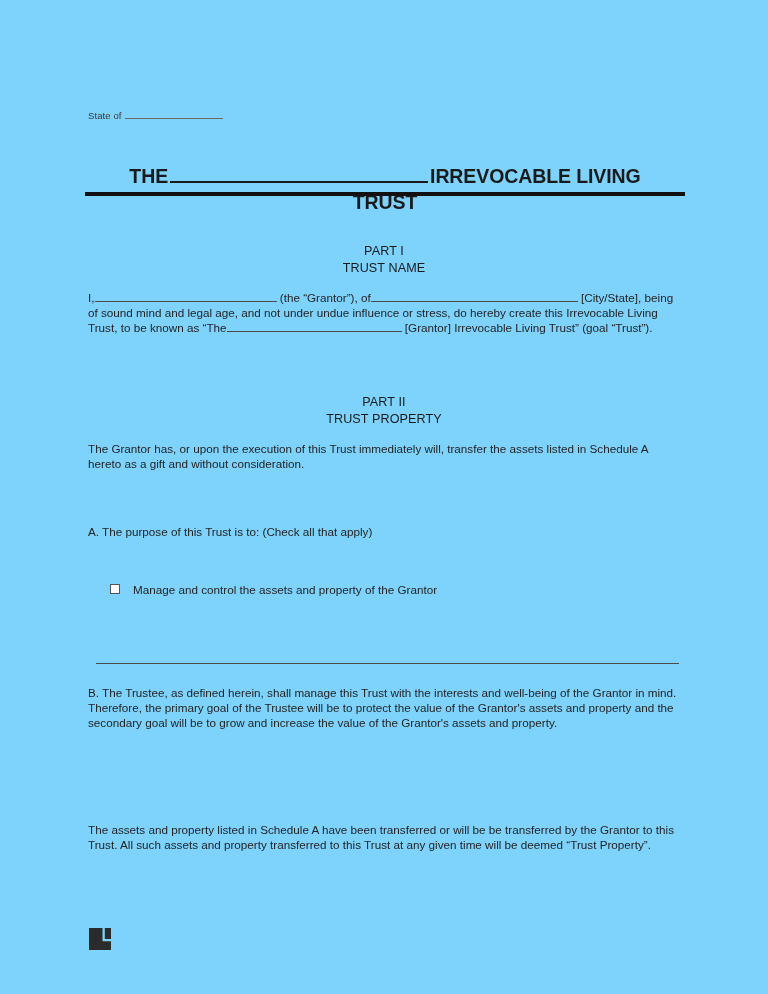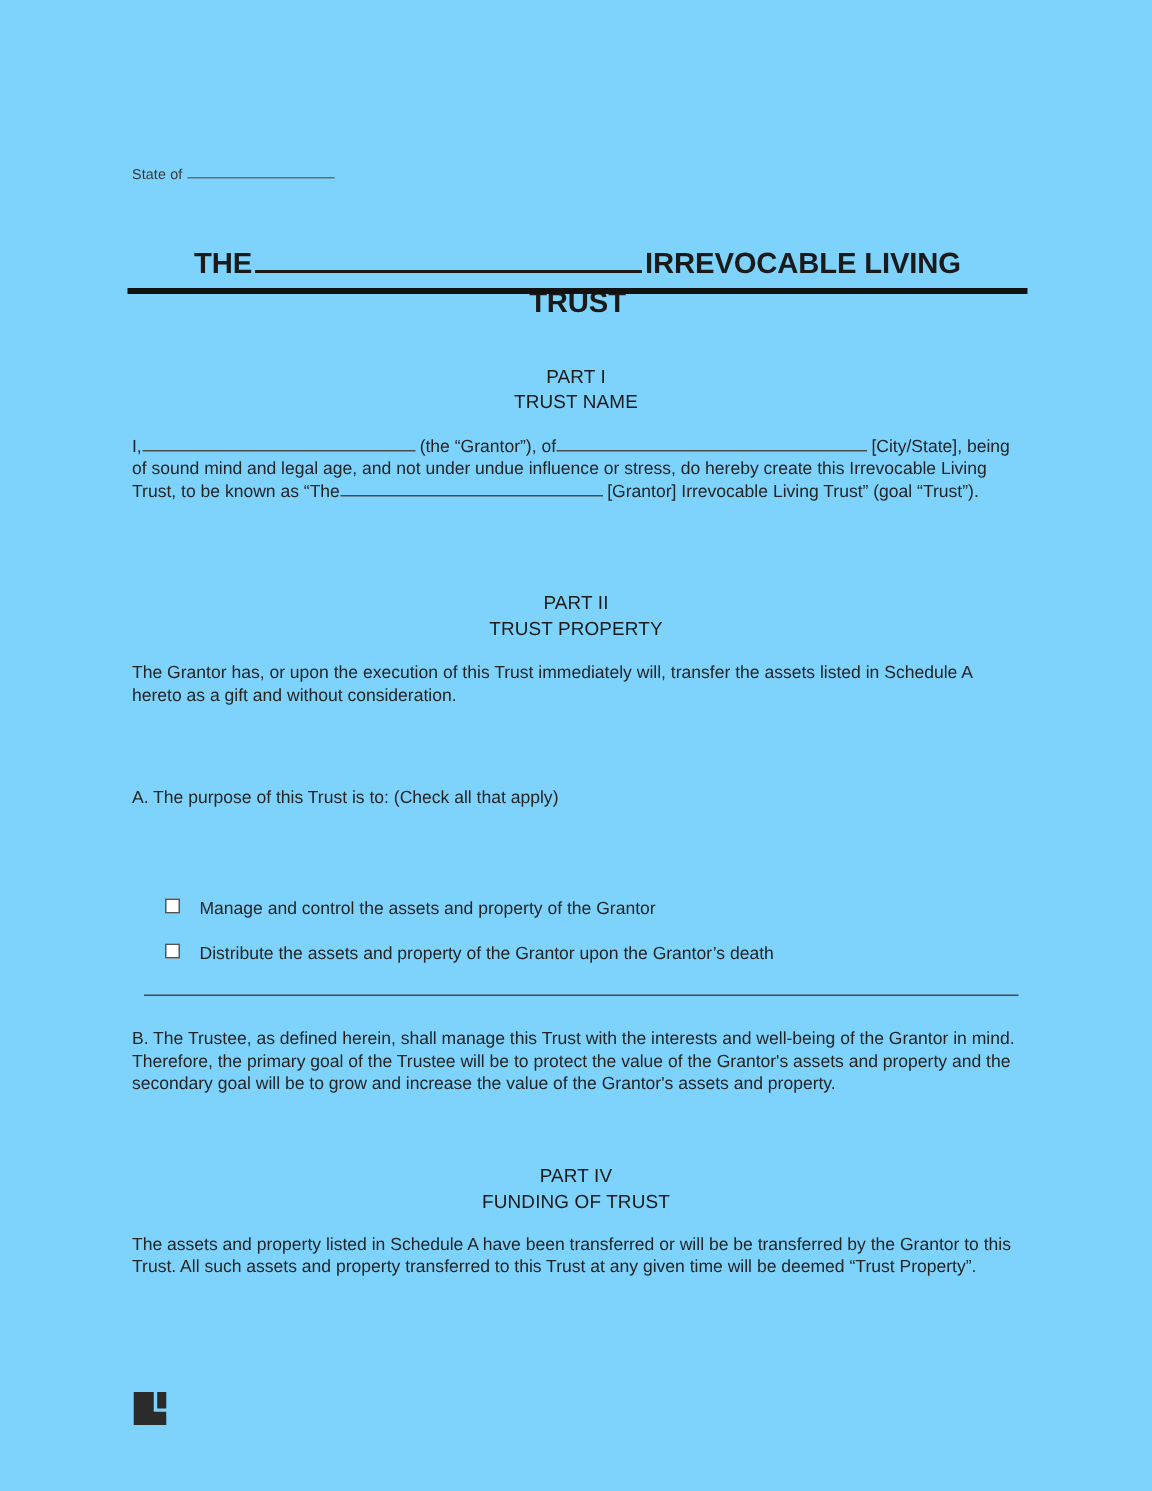--- a/index.html
+++ b/index.html
@@ -118,21 +118,21 @@
     display: inline-block;
     width: 8px;
     height: 8px;
     border: 1px solid #555555;
     background: #ffffff;
     vertical-align: baseline;
     position: relative;
     top: 0px;
     margin-right: 13px;
   }
-  .opt-label { display: inline-block; margin-top: 16px; }
+  .opt-label { display: inline-block; }
   .opt .other-rule {
     display: inline-block;
     border-bottom: 1px solid #4a4a4a;
     height: 10px;
     width: 496px;
     vertical-align: baseline;
     margin-left: 2px;
   }
   .other-rule-2 {
     position: absolute;
@@ -182,31 +182,24 @@
     <span>PART II</span><br>
     <span>TRUST PROPERTY</span>
   </div>
   <div class="body-par" style="top:441px;">The Grantor has, or upon the execution of this Trust immediately will, transfer the assets listed in Schedule A hereto as a gift and without consideration.</div>
 
   <div class="body-par" style="top:524px;">A. The purpose of this Trust is to: (Check all that apply)</div>
 
   <div class="opt" style="top:582px;">
     <span class="cbox"></span><span class="opt-label">Manage and control the assets and property of the Grantor</span>
   </div>
-  <div class="opt" style="top:612px;">
-    <span class="cbox"></span><span class="opt-label">Distribute the assets and property of the Grantor upon the Grantor’s death</span>
-  </div>
   <div class="other-rule-2"></div>
 
   <div class="body-par" style="top:685px;">B. The Trustee, as defined herein, shall manage this Trust with the interests and well-being of the Grantor in mind. Therefore, the primary goal of the Trustee will be to protect the value of the Grantor's assets and property and the secondary goal will be to grow and increase the value of the Grantor's assets and property.</div>
 
-  <div class="part-head" style="top:776px;">
-    <span>PART IV</span><br>
-    <span>FUNDING OF TRUST</span>
-  </div>
   <div class="body-par" style="top:822px;">The assets and property listed in Schedule A have been transferred or will be be transferred by the Grantor to this Trust. All such assets and property transferred to this Trust at any given time will be deemed “Trust Property”.</div>
 
   <div class="logo">
     <svg viewBox="0 0 22 22" width="22" height="22" aria-hidden="true">
       <path d="M0 0 H13.5 V13.2 H22 V22 H0 Z" fill="#2b2b2b"></path>
       <path d="M15.8 0 H22 V11 H15.8 Z" fill="#2b2b2b"></path>
     </svg>
   </div>
 
 </div>

